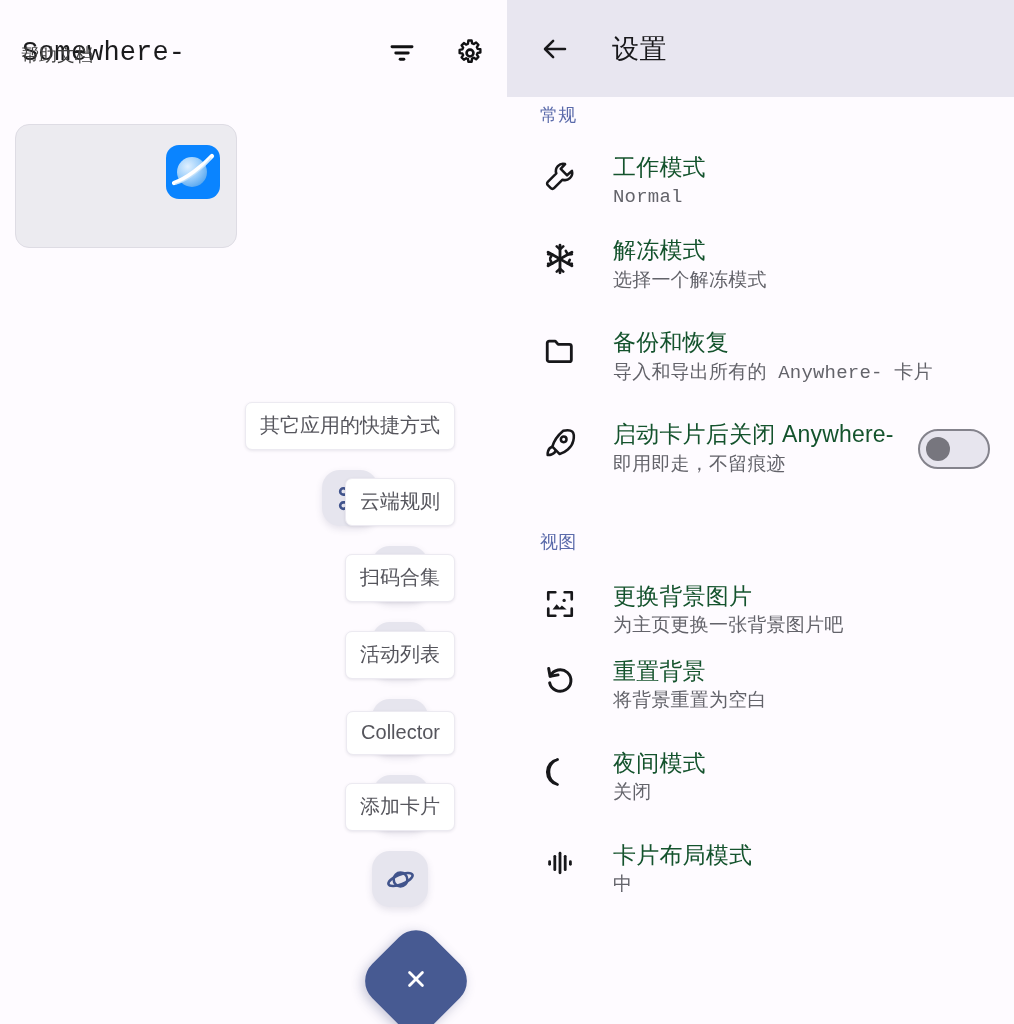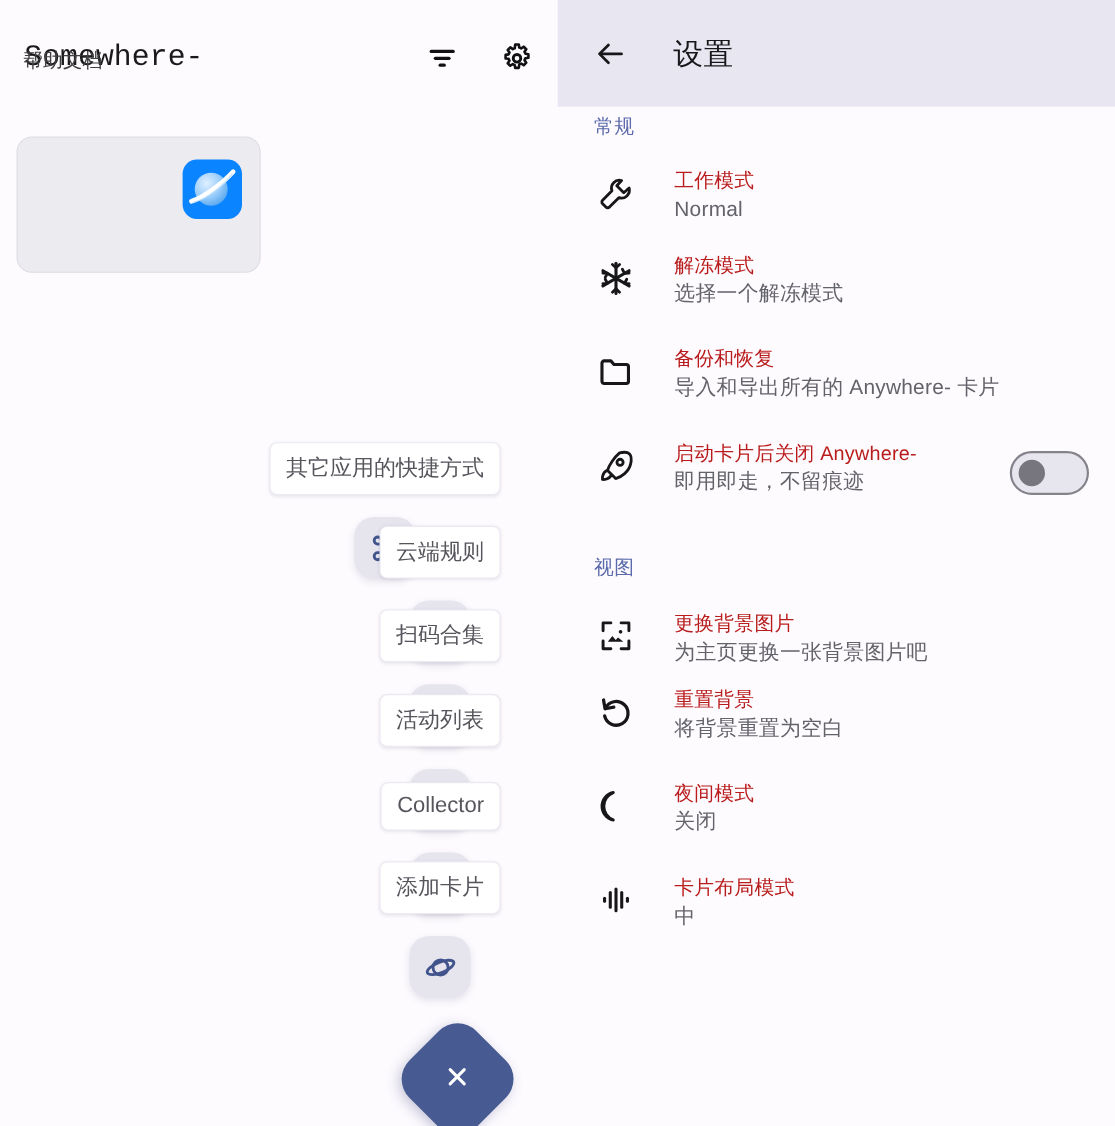--- a/index.html
+++ b/index.html
@@ -98,26 +98,26 @@
   .srow {
     display:flex; align-items:flex-start;
     padding:0 24px 0 0; cursor:pointer; position:relative;
   }
   .srow-icon {
     flex:0 0 106px; display:flex; justify-content:center;
     align-items:center; padding-top:6px;
   }
   .srow-text { flex:1; min-width:0; }
   .srow-title {
-    font-size:18px; color:#b91c1c; line-height:1.28;
+    font-size:23px; color:#14532d; line-height:1.28;
     white-space:nowrap; letter-spacing:.2px;
   }
   .srow-sub {
     font-size:19px; color:#63636a; line-height:1.3;
-    margin-top:3px; white-space:nowrap; letter-spacing:.2px;
+    margin-top:3px; white-space:nowrap; letter-spacing:.2px;font-family:Liberation Mono, monospace;
   }
   .switch {
     flex:0 0 auto; width:72px; height:40px; border-radius:20px;
     background:#e7e5ee; border:2px solid #84838c;
     position:relative; margin-top:9px; margin-left:10px; cursor:pointer;
   }
   .switch .knob {
     position:absolute; left:6px; top:6px;
     width:24px; height:24px; border-radius:50%; background:#77767e;
   }

